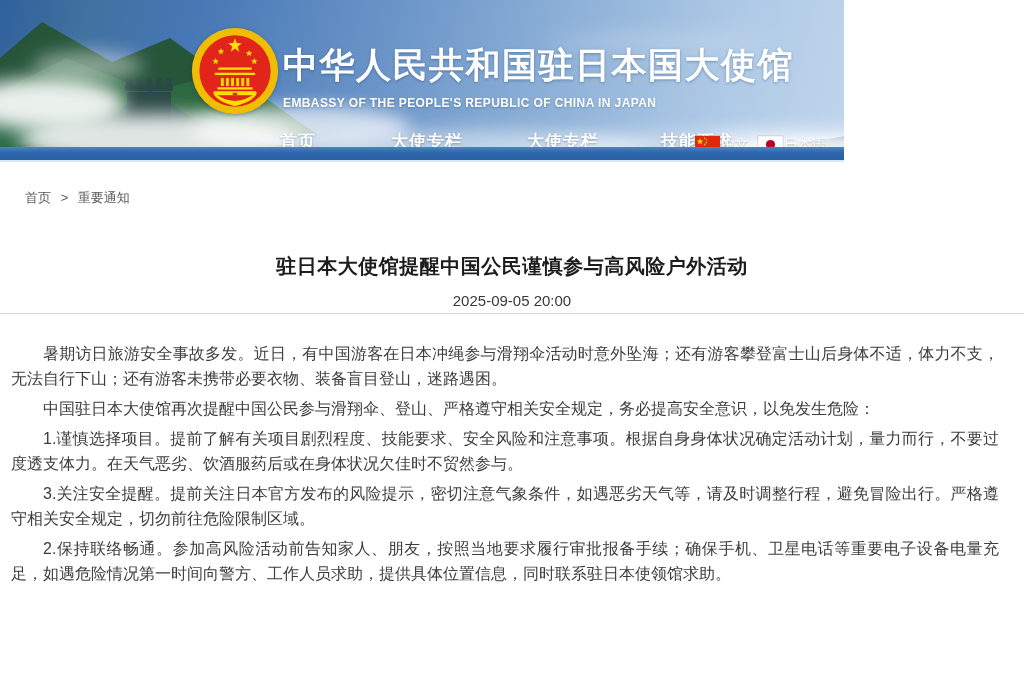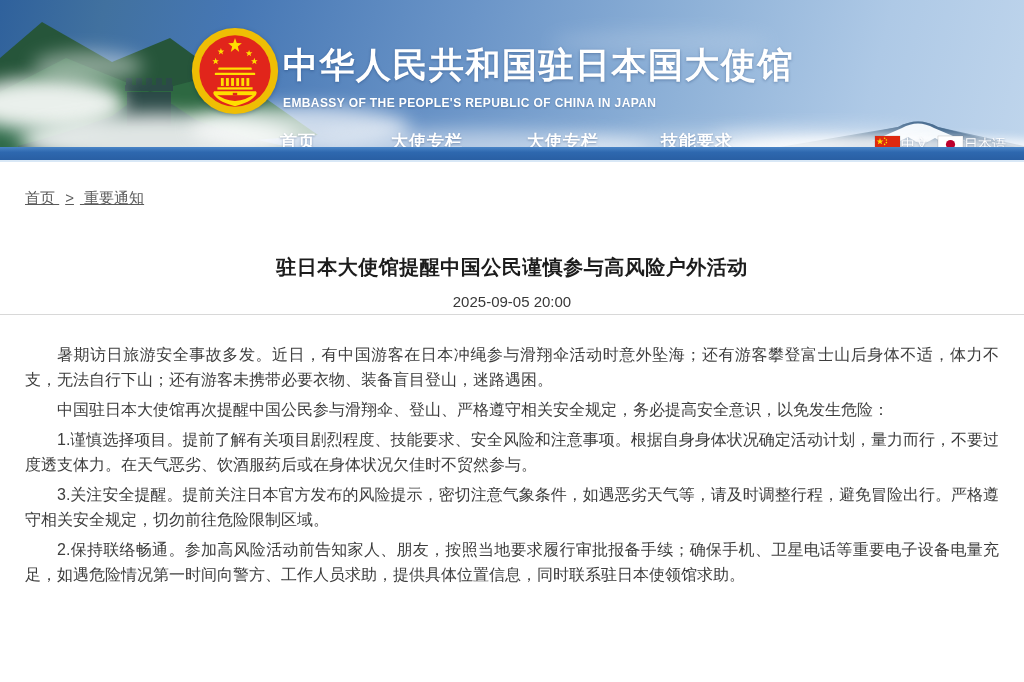--- a/index.html
+++ b/index.html
@@ -1,20 +1,20 @@
 <!DOCTYPE html>
 <html lang="zh"><head>
 <meta charset="utf-8">
 <style>
   * { margin:0; padding:0; box-sizing:border-box; }
   html,body { width:1024px; height:682px; background:#ffffff; overflow:hidden;
     font-family:"Liberation Sans","DejaVu Sans",sans-serif; }
 
   
-  .site-header { position:relative; width:1024px; height:162px;
+  .site-header { position:relative; width:844px; height:162px;
     background:linear-gradient(104deg,#2f619c 0%,#41719f 10%,#4677b4 22%,#6b95c8 45%,#8fb2d8 66%,#aec9e6 84%,#bfd5ec 100%);
     border-bottom:2px solid #d9e8f6; overflow:hidden; }
   .scenery { position:absolute; left:0; top:0; width:1024px; height:149px; }
 
   .emblem { position:absolute; left:191px; top:27px; width:88px; height:88px; }
   .emblem svg { width:100%; height:100%; filter:drop-shadow(0 1px 2px rgba(0,30,70,.3)); }
 
   .title-block { position:absolute; left:283px; top:42px; color:#fff; }
   .site-title { font-size:35px; font-weight:bold; letter-spacing:1.5px; white-space:nowrap;
     text-shadow:0 1px 3px rgba(10,40,90,.35); }
@@ -28,30 +28,30 @@
   .lang-switch { position:absolute; right:10px; top:136px; display:flex; gap:1px; }
   .lang-switch a { color:#fff; font-size:14px; text-decoration:none; margin-right:8px;
     text-shadow:0 1px 2px rgba(10,40,90,.35); cursor:pointer; }
   .flag { display:inline-block; width:25px; height:17px; line-height:0; }
   .flag svg { width:25px; height:17px; display:block; box-shadow:0 0 1px rgba(0,0,0,.4); }
 
   .nav-strip { position:absolute; left:0; bottom:0; width:1024px; height:13px;
     background:linear-gradient(180deg,#4a85c6 0%,#2e68af 40%,#295fa3 100%); }
 
   
-  .breadcrumb { padding:27px 0 0 25px; font-size:15px; color:#5a5a5a;text-decoration:underline; }
+  .breadcrumb { padding:27px 0 0 25px; font-size:13px; color:#5a5a5a; }
   .breadcrumb a { color:#5a5a5a; text-decoration:none; cursor:pointer; }
   .breadcrumb .sep { margin:0 6px; }
 
   .article-title { margin-top:46px; text-align:center; font-size:20px; font-weight:bold;
     color:#1c1c1c; letter-spacing:.5px; }
   .article-date { margin-top:12px; text-align:center; font-size:15px; color:#383838; }
   .divider { border:none; border-top:1px solid #d8d8d8; margin:4px 0 0 0; width:1024px; }
 
-  .article-body { padding:22px 25px 0 25px; }
+  .article-body { padding:22px 25px 0 11px; }
   .article-body p { margin:5px 0; font-size:16px; line-height:25px; color:#3d3d3d;
     text-indent:2em; text-align:justify; }
 </style>
 </head>
 <body>
 
 <header class="site-header">
 
   <svg class="scenery" viewBox="0 0 1024 149" preserveAspectRatio="none" aria-hidden="true">
     <defs>

